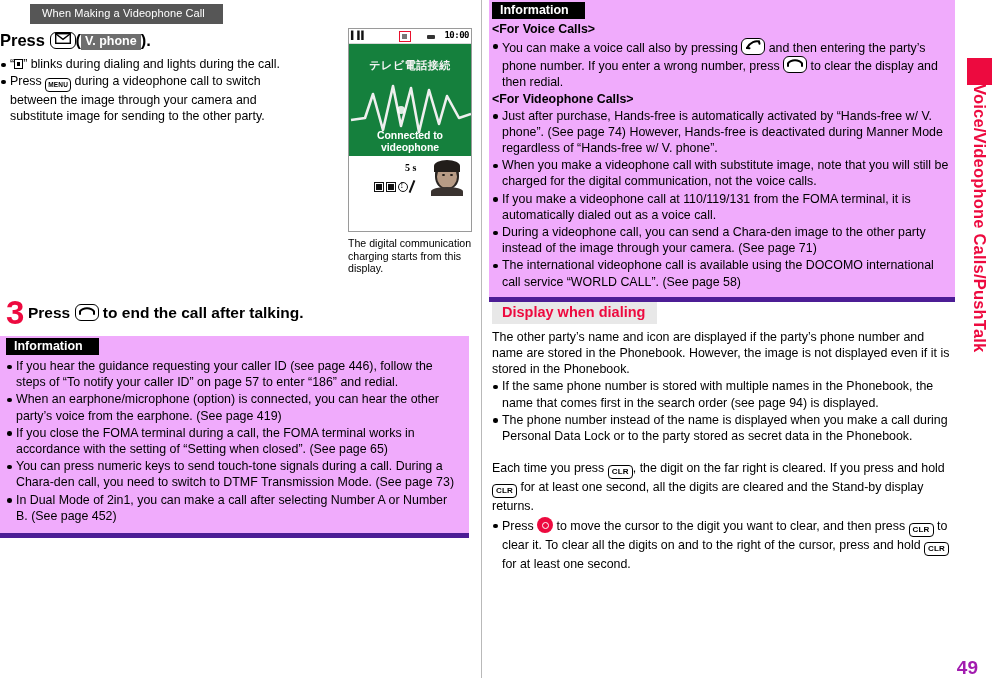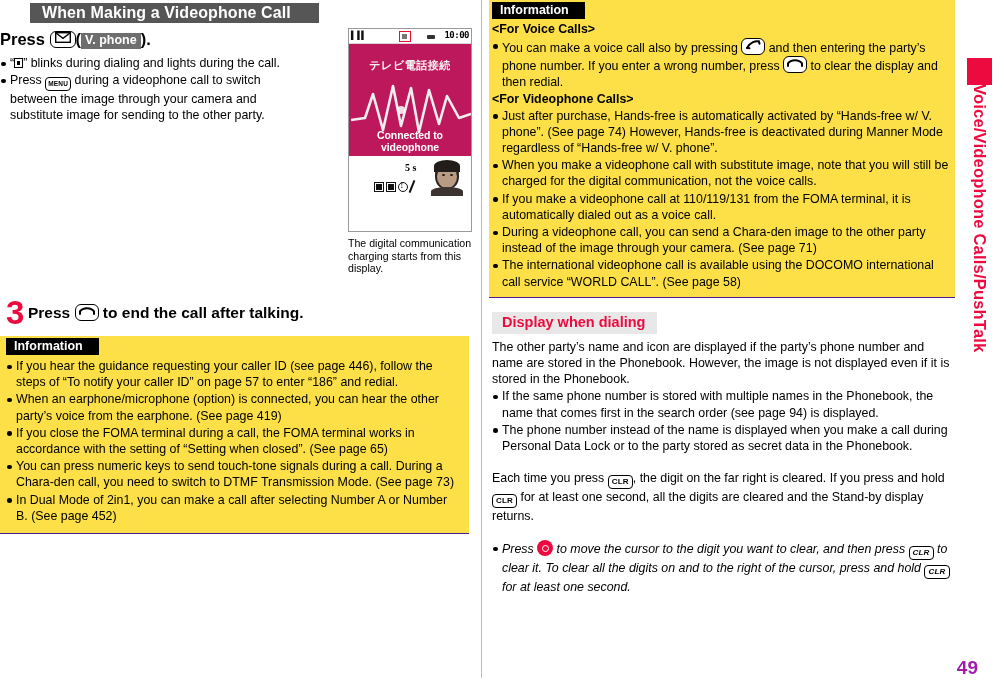--- a/index.html
+++ b/index.html
@@ -36,24 +36,24 @@
     top: 0;
   }
   .col-left  { left: 0px;   width: 478px; }
   .col-right { left: 489px; width: 466px; }
 
   
   .section-title-dark {
     display: inline-block;
     background: #565656;
     color: #ffffff;
-    font-size: 16px;
-    font-weight: bold;
+    font-size: 11px;
+    font-weight: normal;
     letter-spacing: .1px;
-    padding: 2px 28px 3px 12px;
+    padding: 2px 18px 3px 12px;
     line-height: 15px;
   }
   .section-title-red {
     display: inline-block;
     background: #e8e8e8;
     color: #ed0a3f;
     font-size: 14.5px;
     font-weight: bold;
     padding: 3px 12px 4px 10px;
     line-height: 15px;
@@ -179,22 +179,22 @@
     position: absolute;
     left: 1px; top: 6.5px;
     width: 4.5px; height: 4.5px;
     border-radius: 50%;
     background: #000;
   }
   .body-txt { font-size: 12.4px; line-height: 16.2px; }
 
   
   .info-panel {
-    background: #fde047;
-    border-bottom: 1px solid #4c1d95;
+    background: #f0abfc;
+    border-bottom: 5px solid #4c1d95;
     padding: 0 0 8px 0;
   }
   .info-panel .info-body { padding: 3px 10px 0 6px; }
   .subhead { font-size: 12.4px; font-weight: bold; line-height: 16.5px; }
 
   
   .phone-wrap {
     position: absolute;
     left: 348px; top: 28px;
     width: 124px;
@@ -235,21 +235,21 @@
     letter-spacing: -.5px;
   }
   .ps-batt {
     position: absolute; right: 36px; top: 6px;
     width: 8px; height: 4px; background: #333;
     border-radius: 1px;
   }
   .ps-video {
     position: relative;
     height: 112px;
-    background: #be185d;
+    background: #15803d;
     overflow: hidden;
   }
   .ps-jp {
     position: absolute; left: 0; right: 0; top: 14px;
     text-align: center;
     color: #f4f4f4;
     font-size: 11px;
     font-weight: bold;
     letter-spacing: .5px;
     font-family: "DejaVu Sans", sans-serif;
@@ -502,34 +502,34 @@
         <ul class="bl body-txt">
           <li>Just after purchase, Hands-free is automatically activated by “Hands-free w/ V. phone”. (See page 74) However, Hands-free is deactivated during Manner Mode regardless of “Hands-free w/ V. phone”.</li>
           <li>When you make a videophone call with substitute image, note that you will still be charged for the digital communication, not the voice calls.</li>
           <li>If you make a videophone call at 110/119/131 from the FOMA terminal, it is automatically dialed out as a voice call.</li>
           <li>During a videophone call, you can send a Chara-den image to the other party instead of the image through your camera. (See page 71)</li>
           <li>The international videophone call is available using the DOCOMO international call service “WORLD CALL”. (See page 58)</li>
         </ul>
       </div>
     </div>
 
-    <div style="margin-top:14px;padding-left:3px;">
+    <div style="padding-left:3px;">
       <span class="section-title-red">Display when dialing</span>
       <div class="body-txt" style="margin-top:5px;width:462px;">The other party’s name and icon are displayed if the party’s phone number and name are stored in the Phonebook. However, the image is not displayed even if it is stored in the Phonebook.</div>
       <ul class="bl body-txt" style="margin-top:1px;width:462px;">
         <li>If the same phone number is stored with multiple names in the Phonebook, the name that comes first in the search order (see page 94) is displayed.</li>
         <li>The phone number instead of the name is displayed when you make a call during Personal Data Lock or to the party stored as secret data in the Phonebook.</li>
       </ul>
     </div>
 
     <div style="margin-top:16px;padding-left:3px;">
       <div class="body-txt" style="margin-top:0;width:462px;">
         <span>Each time you press </span><span class="key key-sm key-clr">CLR</span><span>, the digit on the far right is cleared. If you press and hold </span><span class="key key-sm key-clr">CLR</span><span> for at least one second, all the digits are cleared and the Stand-by display returns.</span>
       </div>
-      <ul class="bl body-txt" style="margin-top:16px;width:462px;font-style:italic;">
+      <ul class="bl body-txt" style="margin-top:3px;width:462px;">
         <li>
           <span>Press </span><span class="key-nav"></span><span> to move the cursor to the digit you want to clear, and then press </span><span class="key key-sm key-clr">CLR</span><span> to clear it. To clear all the digits on and to the right of the cursor, press and hold </span><span class="key key-sm key-clr">CLR</span><span> for at least one second.</span>
         </li>
       </ul>
     </div>
   </div>
 
   <div class="side-tab">
     <div class="side-bar-red"></div>
     <div class="side-label">Voice/Videophone Calls/PushTalk</div>

